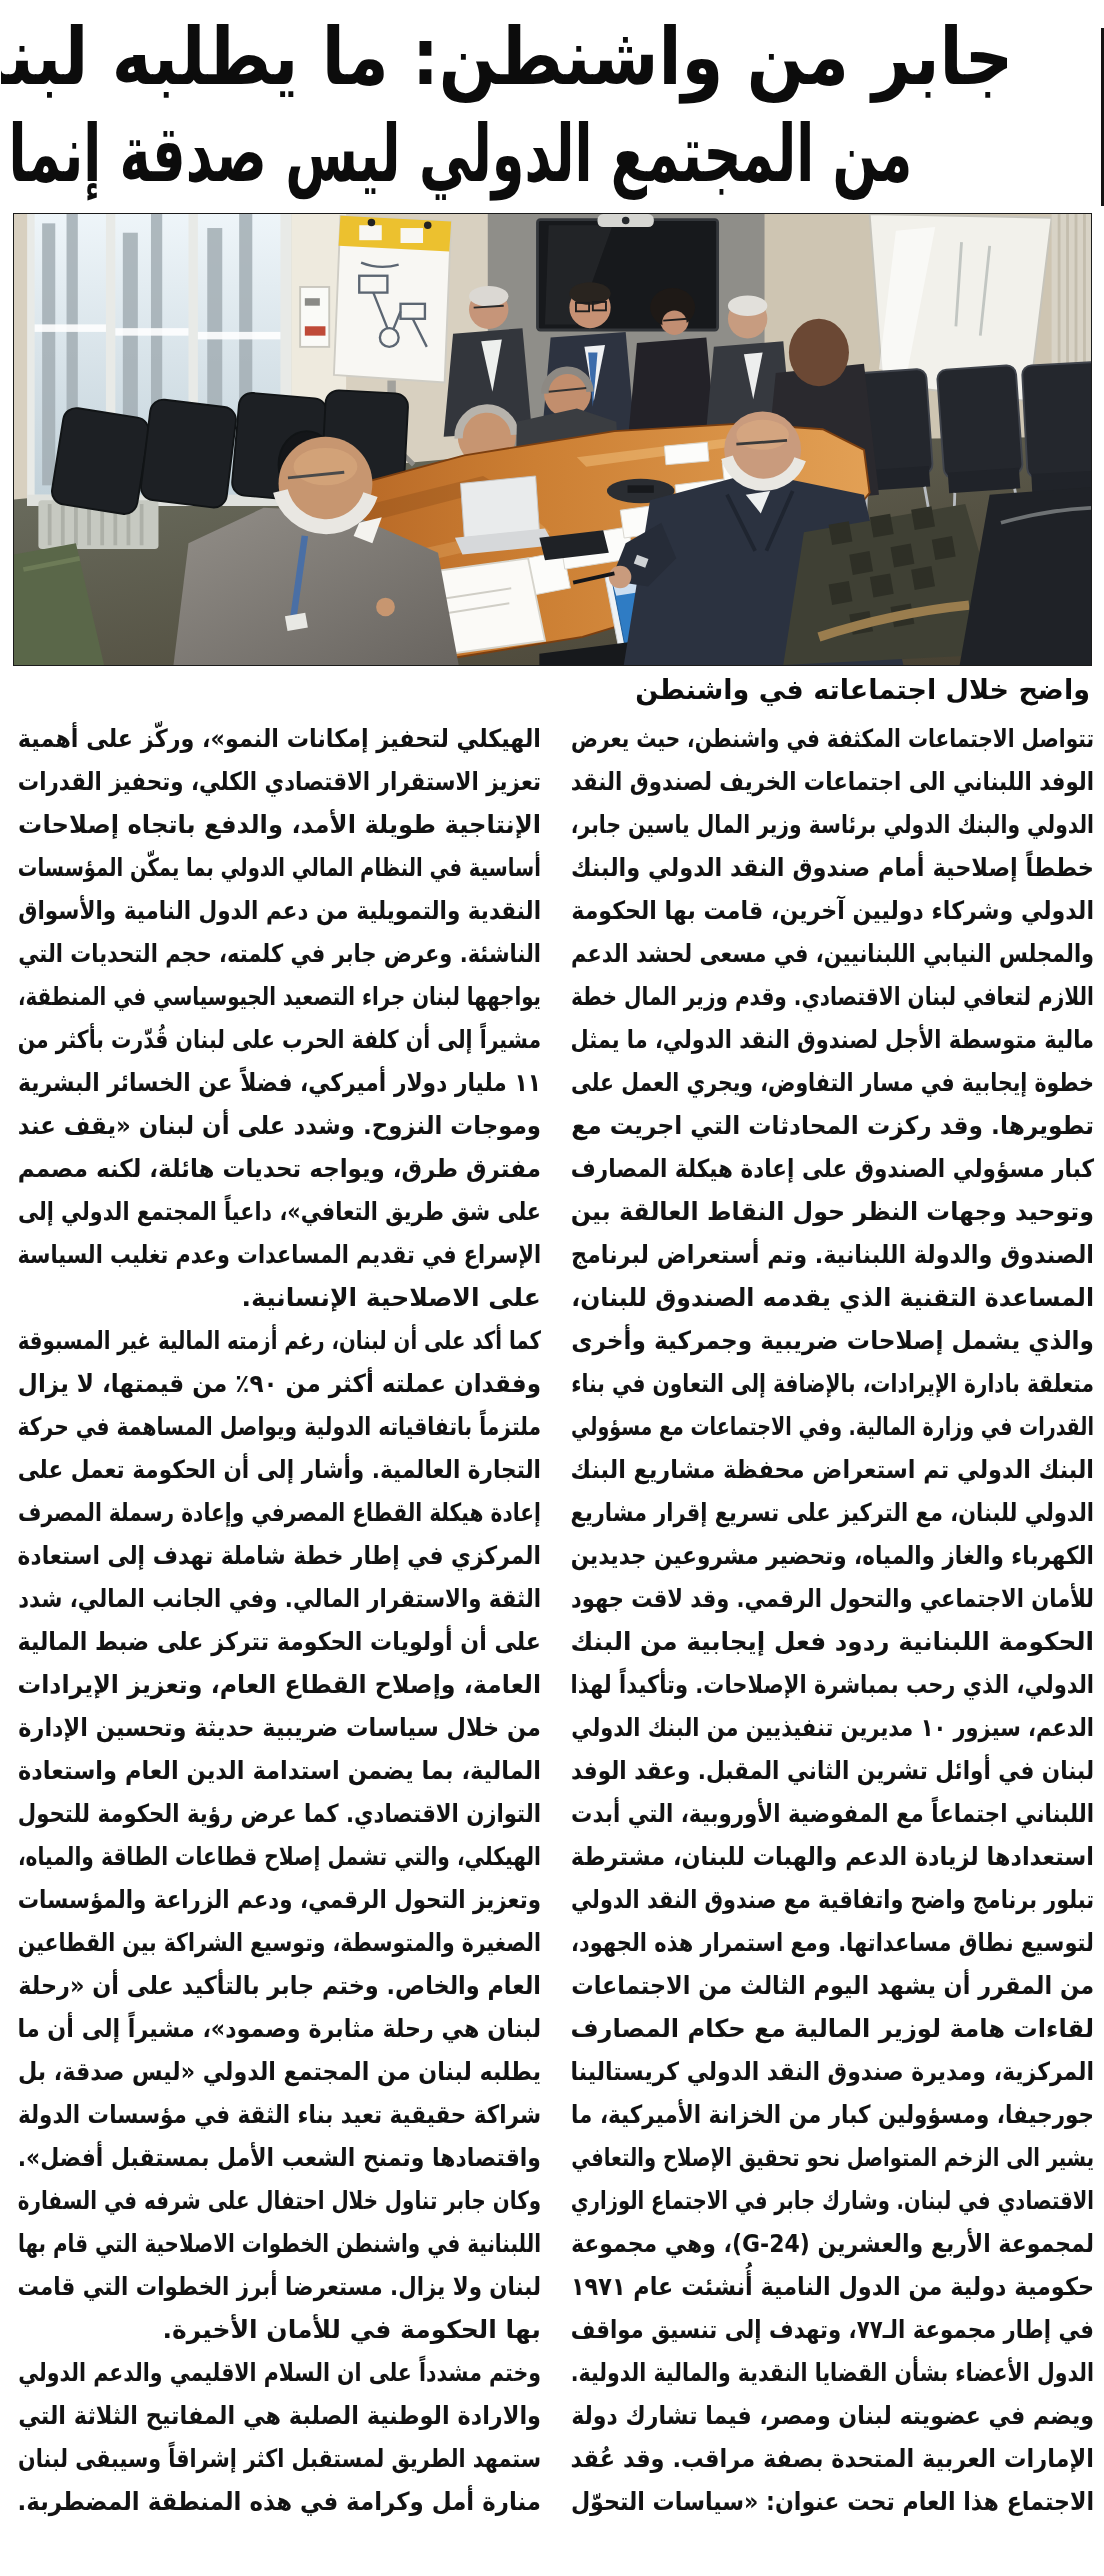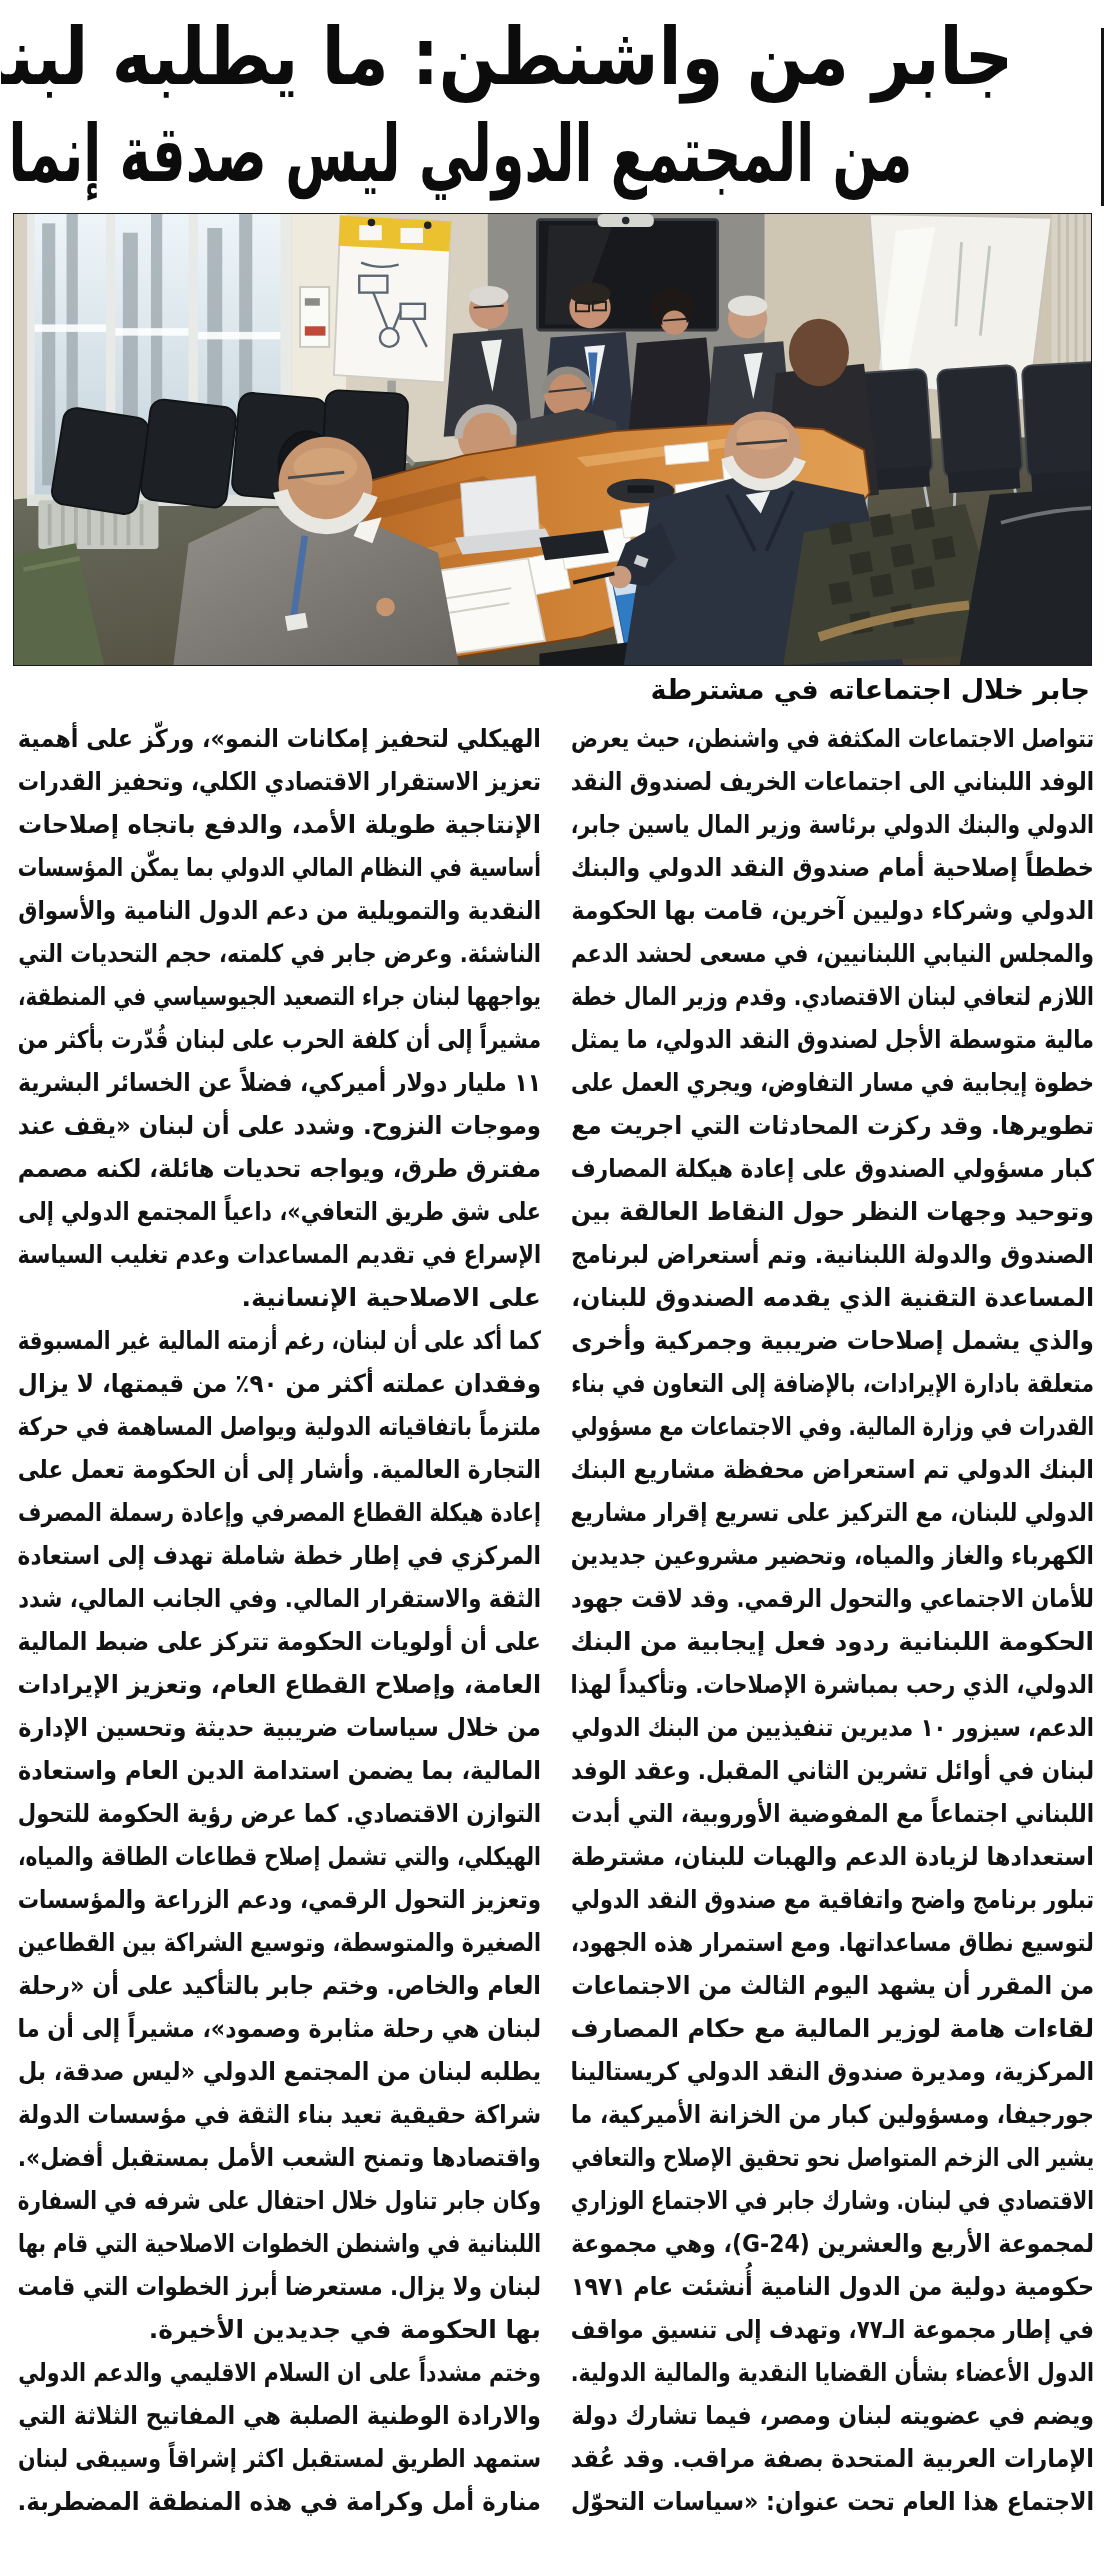--- a/index.html
+++ b/index.html
@@ -309,21 +309,21 @@
       <path d="M1052,330 q50,-14 96,-16" stroke="#6e7274" stroke-width="4" fill="none"></path>
     </g>
 
     <g>
       <polygon points="0,364 66,352 96,482 0,482" fill="var(--green-chair)"></polygon>
       <path d="M10,380 L70,368" stroke="#6d7b57" stroke-width="5"></path>
     </g>
   </svg>
 </div>
 
-<div class="caption">جابر خلال اجتماعاته في مشترطة</div>
+<div class="caption">واضح خلال اجتماعاته في واشنطن</div>
 
 <div class="columns">
   <div class="col">
       <div class="tline" style="white-space: nowrap; transform: scaleX(0.8014); transform-origin: right center;">تتواصل الاجتماعات المكثفة في واشنطن، حيث يعرض</div>
       <div class="tline" style="white-space: nowrap; transform: scaleX(0.8509); transform-origin: right center;">الوفد اللبناني الى اجتماعات الخريف لصندوق النقد</div>
       <div class="tline" style="white-space: nowrap; transform: scaleX(0.8106); transform-origin: right center;">الدولي والبنك الدولي برئاسة وزير المال ياسين جابر،</div>
       <div class="tline" style="white-space: nowrap; transform: scaleX(0.8983); transform-origin: right center;">خططاً إصلاحية أمام صندوق النقد الدولي والبنك</div>
       <div class="tline" style="white-space: nowrap; transform: scaleX(0.8842); transform-origin: right center;">الدولي وشركاء دوليين آخرين، قامت بها الحكومة</div>
       <div class="tline" style="white-space: nowrap; transform: scaleX(0.8346); transform-origin: right center;">والمجلس النيابي اللبنانيين، في مسعى لحشد الدعم</div>
       <div class="tline" style="white-space: nowrap; transform: scaleX(0.8026); transform-origin: right center;">اللازم لتعافي لبنان الاقتصادي. وقدم وزير المال خطة</div>
@@ -394,20 +394,20 @@
       <div class="tline" style="white-space: nowrap; transform: scaleX(0.8548); transform-origin: right center;">وتعزيز التحول الرقمي، ودعم الزراعة والمؤسسات</div>
       <div class="tline" style="white-space: nowrap; transform: scaleX(0.8153); transform-origin: right center;">الصغيرة والمتوسطة، وتوسيع الشراكة بين القطاعين</div>
       <div class="tline" style="white-space: nowrap; transform: scaleX(0.8954); transform-origin: right center;">العام والخاص. وختم جابر بالتأكيد على أن «رحلة</div>
       <div class="tline" style="white-space: nowrap; transform: scaleX(0.8884); transform-origin: right center;">لبنان هي رحلة مثابرة وصمود»، مشيراً إلى أن ما</div>
       <div class="tline" style="white-space: nowrap; transform: scaleX(0.8856); transform-origin: right center;">يطلبه لبنان من المجتمع الدولي «ليس صدقة، بل</div>
       <div class="tline" style="white-space: nowrap; transform: scaleX(0.8574); transform-origin: right center;">شراكة حقيقية تعيد بناء الثقة في مؤسسات الدولة</div>
       <div class="tline" style="white-space: nowrap; transform: scaleX(0.8773); transform-origin: right center;">واقتصادها وتمنح الشعب الأمل بمستقبل أفضل».</div>
       <div class="tline" style="white-space: nowrap; transform: scaleX(0.7935); transform-origin: right center;">وكان جابر تناول خلال احتفال على شرفه في السفارة</div>
       <div class="tline" style="white-space: nowrap; transform: scaleX(0.7958); transform-origin: right center;">اللبنانية في واشنطن الخطوات الاصلاحية التي قام بها</div>
       <div class="tline" style="white-space: nowrap; transform: scaleX(0.8535); transform-origin: right center;">لبنان ولا يزال. مستعرضا أبرز الخطوات التي قامت</div>
-      <div class="tline para-end" style="">بها الحكومة في جديدين الأخيرة.</div>
+      <div class="tline para-end" style="">بها الحكومة في للأمان الأخيرة.</div>
       <div class="tline" style="white-space: nowrap; transform: scaleX(0.82); transform-origin: right center;">وختم مشدداً على ان السلام الاقليمي والدعم الدولي</div>
       <div class="tline" style="white-space: nowrap; transform: scaleX(0.8954); transform-origin: right center;">والارادة الوطنية الصلبة هي المفاتيح الثلاثة التي</div>
       <div class="tline" style="white-space: nowrap; transform: scaleX(0.826); transform-origin: right center;">ستمهد الطريق لمستقبل اكثر إشراقاً وسيبقى لبنان</div>
       <div class="tline para-end" style="white-space: nowrap; transform: scaleX(0.9157); transform-origin: right center;">منارة أمل وكرامة في هذه المنطقة المضطربة.</div>
     </div>
 </div>
 
 
 </body></html>

